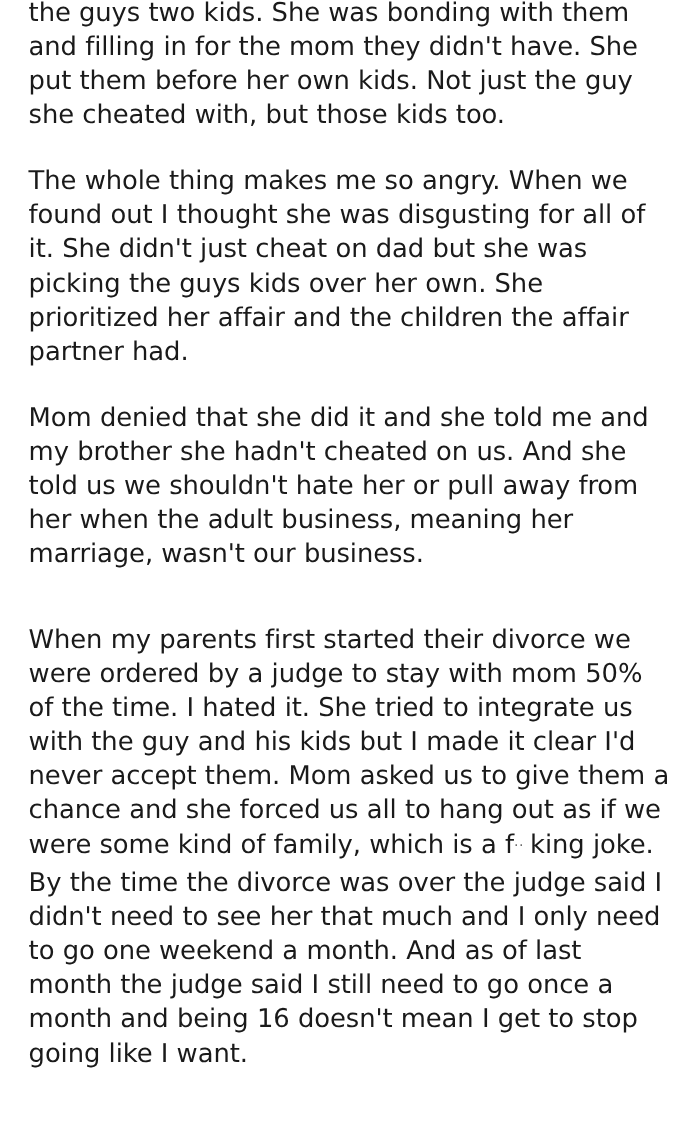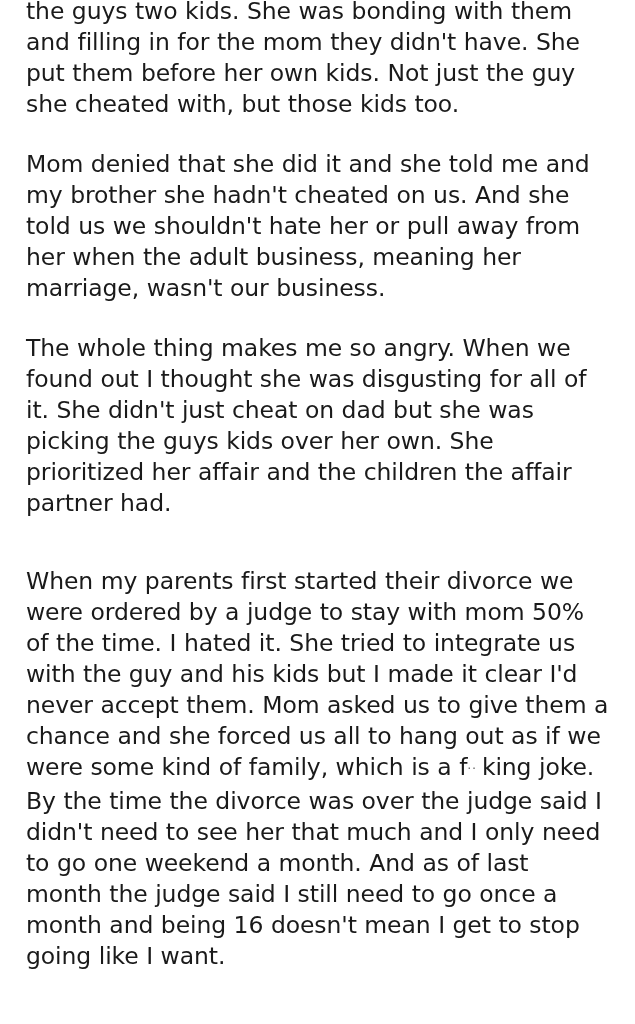--- a/index.html
+++ b/index.html
@@ -57,20 +57,20 @@
   }
 </style>
 </head>
 <body>
 
 <div class="page">
   <div class="text-body">
 
     <p class="para first">the guys two kids. She was bonding with them and filling in for the mom they didn't have. She put them before her own kids. Not just the guy she cheated with, but those kids too.</p>
 
+    <p class="para">The whole thing makes me so angry. When we found out I thought she was disgusting for all of it. She didn't just cheat on dad but she was picking the guys kids over her own. She prioritized her affair and the children the affair partner had.</p>
+
     <p class="para">Mom denied that she did it and she told me and my brother she hadn't cheated on us. And she told us we shouldn't hate her or pull away from her when the adult business, meaning her marriage, wasn't our business.</p>
-
-    <p class="para">The whole thing makes me so angry. When we found out I thought she was disgusting for all of it. She didn't just cheat on dad but she was picking the guys kids over her own. She prioritized her affair and the children the affair partner had.</p>
 
     <p class="para"><span>When my parents first started their divorce we were ordered by a judge to stay with mom 50% of the time. I hated it. She tried to integrate us with the guy and his kids but I made it clear I'd never accept them. Mom asked us to give them a chance and she forced us all to hang out as if we were some kind of family, which is a f</span><span class="censored"><span class="dots">··</span></span><span>king joke. By the time the divorce was over the judge said I didn't need to see her that much and I only need to go one weekend a month. And as of last month the judge said I still need to go once a month and being 16 doesn't mean I get to stop going like I want.</span></p>
 
   </div>
 </div>
 
 </body></html>

